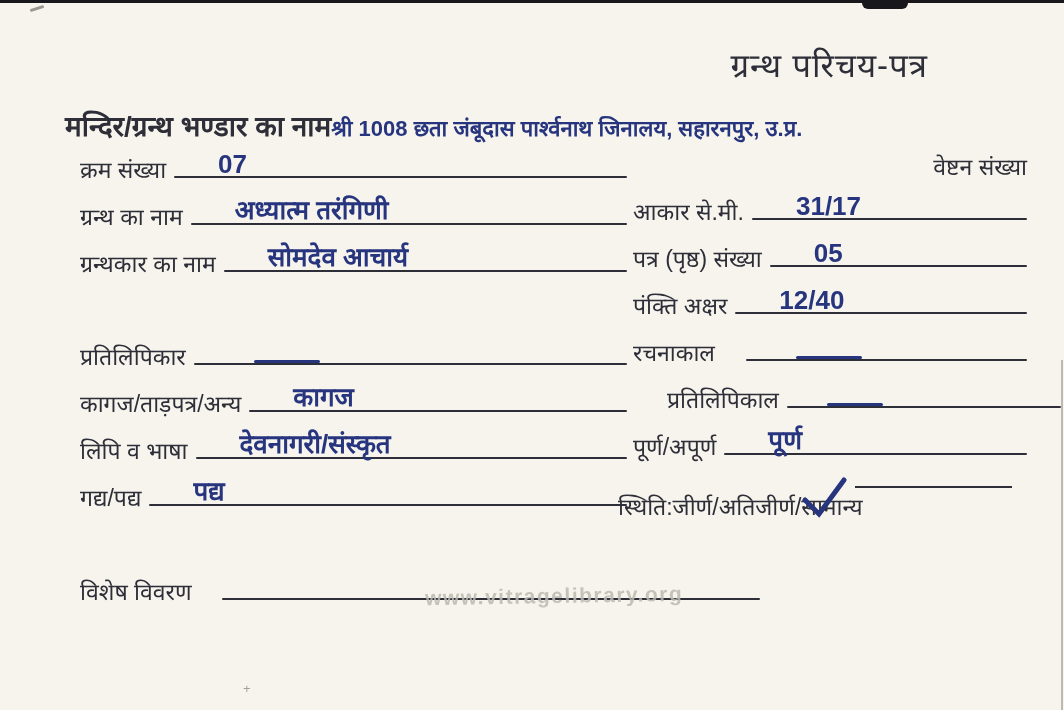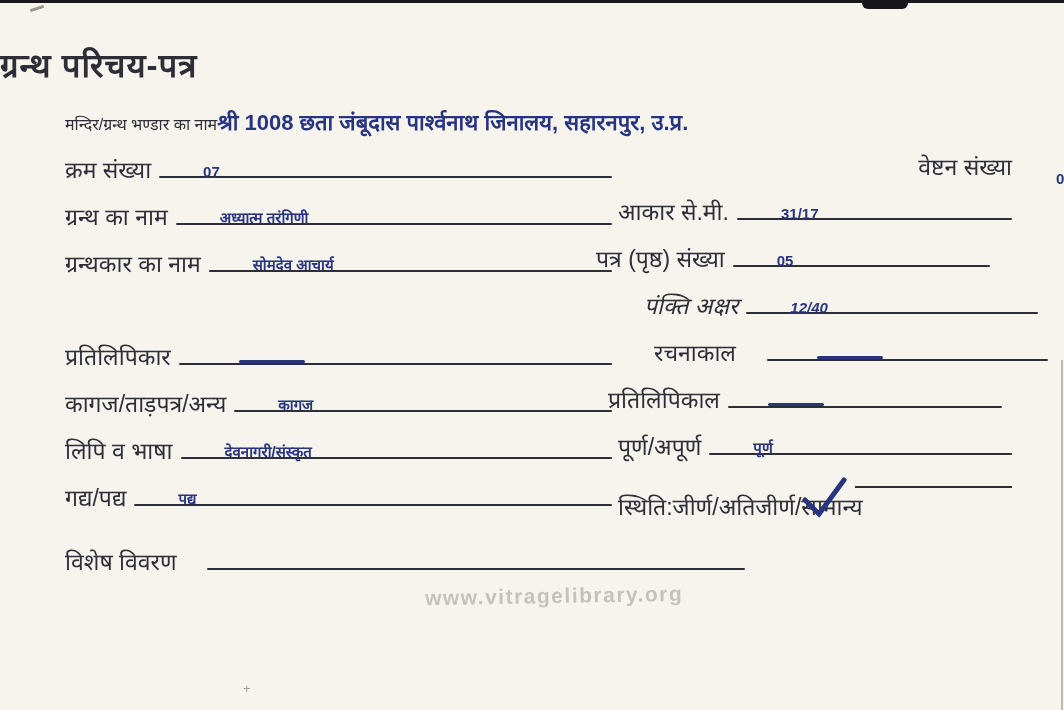--- a/index.html
+++ b/index.html
@@ -18,40 +18,40 @@
   }
   
   .edge-top{position:absolute;left:0;top:0;width:1064px;height:3px;background:#17171c;}
   .edge-top-blob{position:absolute;left:862px;top:0;width:46px;height:9px;background:#17171c;border-radius:0 0 6px 6px;}
   .edge-right{position:absolute;left:1061px;top:360px;width:2px;height:350px;background:#8a8880;opacity:.55;}
   .tick1{position:absolute;left:30px;top:7px;width:14px;height:3px;background:#9a978e;transform:rotate(-18deg);}
   .tick2{position:absolute;left:243px;top:683px;width:12px;height:12px;color:#a5a29a;font-size:13px;line-height:12px;}
   
   .title{
     position:absolute;left:0;top:42px;width:928px;
-    text-align:left;font-size:33px;font-weight:bold;color:var(--ink);
+    text-align:right;font-size:33px;font-weight:normal;color:var(--ink);
     letter-spacing:1px;
   }
   
   .header-row{
     position:absolute;left:65px;top:106px;width:975px;
     display:flex;align-items:baseline;white-space:nowrap;
   }
-  .header-row .hlbl{font-size:16px;font-weight:normal;color:var(--ink);}
+  .header-row .hlbl{font-size:28px;font-weight:bold;color:var(--ink);}
   .header-row .hval{font-size:22px;font-weight:bold;color:var(--blue);margin-left:0;}
   
-  .frow{position:absolute;display:flex;align-items:flex-end;height:34px;}
+  .frow{position:absolute;display:flex;align-items:flex-end;height:34px;margin-left:15px;}
   .frow .lbl{font-size:23px;color:var(--ink);white-space:nowrap;line-height:1.05;font-weight:500;}
   .frow .fill{
     position:relative;flex:1;margin:0 0 4px 8px;height:2px;
     background:var(--ink);align-self:flex-end;border-radius:1px;
   }
   .frow .val{
     position:absolute;left:44px;bottom:-2px;
-    font-size:15px;font-weight:bold;color:var(--blue);white-space:nowrap;
+    font-size:26px;font-weight:bold;color:var(--blue);white-space:nowrap;
   }
   .bdash{position:absolute;left:50px;bottom:2px;width:66px;height:3px;background:var(--blue);border-radius:2px;}
   
   .status-row{position:absolute;left:618px;top:490px;white-space:nowrap;font-size:23px;color:var(--ink);font-weight:500;}
   .checked{position:relative;display:inline-block;}
   .checked svg{position:absolute;left:-2px;top:-14px;}
   .line-seg{position:absolute;left:855px;top:486px;width:157px;height:2px;background:var(--ink);}
   
   .watermark{
     position:absolute;left:425px;top:584px;
@@ -112,56 +112,56 @@
     <span class="fill">
         <span class="val">पद्य</span>
       </span>
   </div>
   <div class="frow" style="top:429px;left:65px;width:547px;">
     <span class="lbl">लिपि व भाषा</span>
     <span class="fill">
         <span class="val">देवनागरी/संस्कृत</span>
       </span>
   </div>
-  <div class="frow" style="top:540px;left:65px;width:680px;gap:22px;">
+  <div class="frow" style="top:570px;left:65px;width:680px;gap:22px;">
     <span class="lbl">विशेष विवरण</span>
     <span class="fill"></span>
   </div>
 
   <div class="frow" style="top:155px;left:618px;width:394px;flex-direction:column;">
     <span class="lbl">वेष्टन संख्या</span>
     <span class="fill">
         <span class="val">05</span>
       </span>
   </div>
   <div class="frow" style="top:190px;left:618px;width:394px;">
     <span class="lbl">आकार से.मी.</span>
     <span class="fill">
         <span class="val">31/17</span>
       </span>
   </div>
-  <div class="frow" style="top:237px;left:596px;width:394px;">
+  <div class="frow" style="top:237px;left:618px;width:394px;">
     <span class="lbl">पत्र (पृष्ठ) संख्या</span>
     <span class="fill">
         <span class="val">05</span>
       </span>
   </div>
-  <div class="frow" style="top:284px;left:644px;width:394px;font-style:italic;">
+  <div class="frow" style="top:284px;left:618px;width:394px;">
     <span class="lbl">पंक्ति अक्षर</span>
     <span class="fill">
         <span class="val">12/40</span>
       </span>
   </div>
-  <div class="frow" style="top:331px;left:654px;width:394px;gap:23px;">
+  <div class="frow" style="top:331px;left:618px;width:394px;gap:23px;">
     <span class="lbl">रचनाकाल</span>
     <span class="fill">
         <span class="bdash"></span>
       </span>
   </div>
-  <div class="frow" style="top:378px;left:608px;width:394px;text-align:center;">
+  <div class="frow" style="top:378px;left:652px;width:394px;text-align:center;">
     <span class="lbl">प्रतिलिपिकाल</span>
     <span class="fill">
         <span class="bdash" style="left:40px;width:56px;"></span>
       </span>
   </div>
   <div class="frow" style="top:425px;left:618px;width:394px;">
     <span class="lbl">पूर्ण/अपूर्ण</span>
     <span class="fill">
         <span class="val">पूर्ण</span>
       </span>

